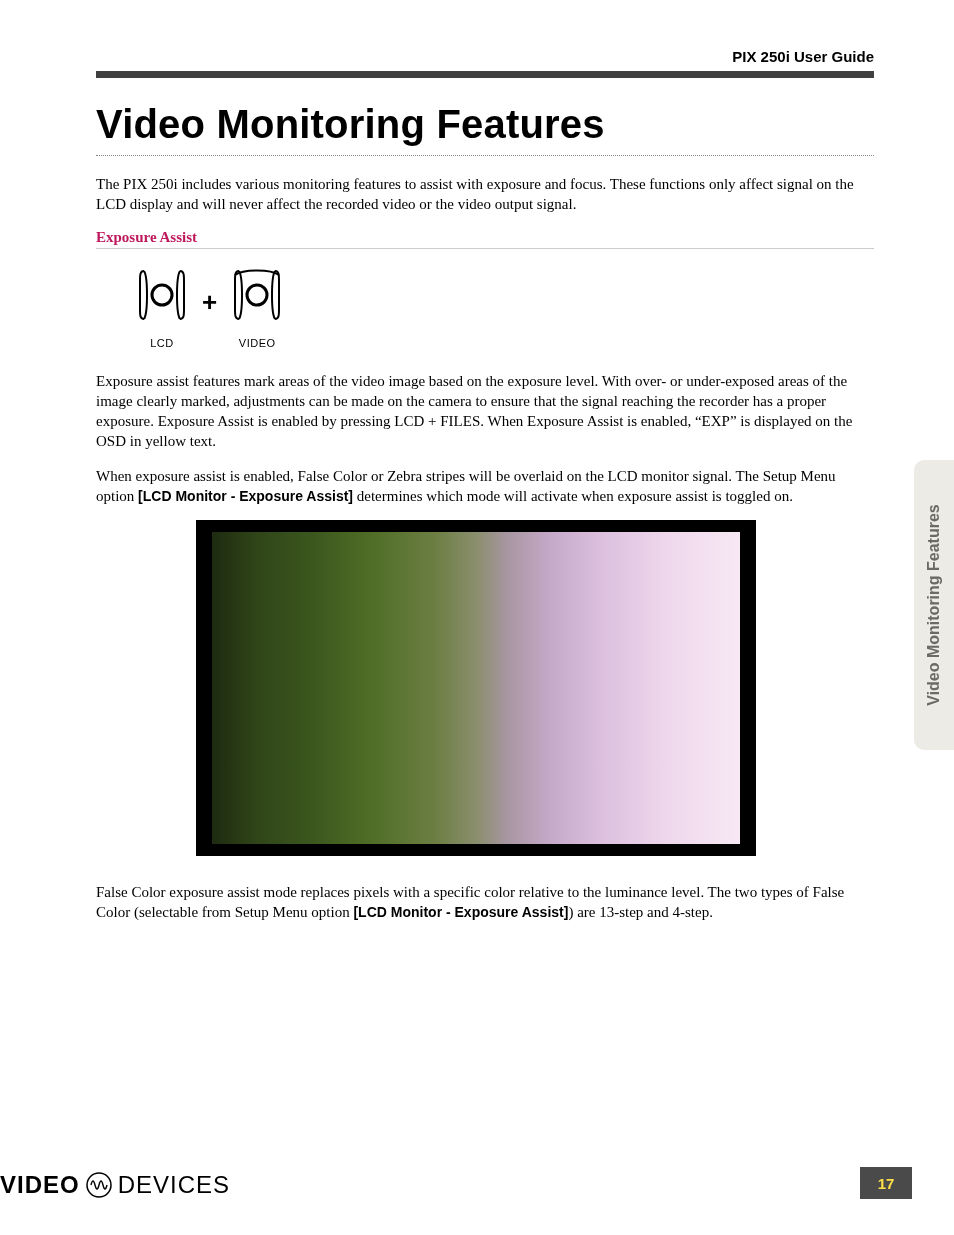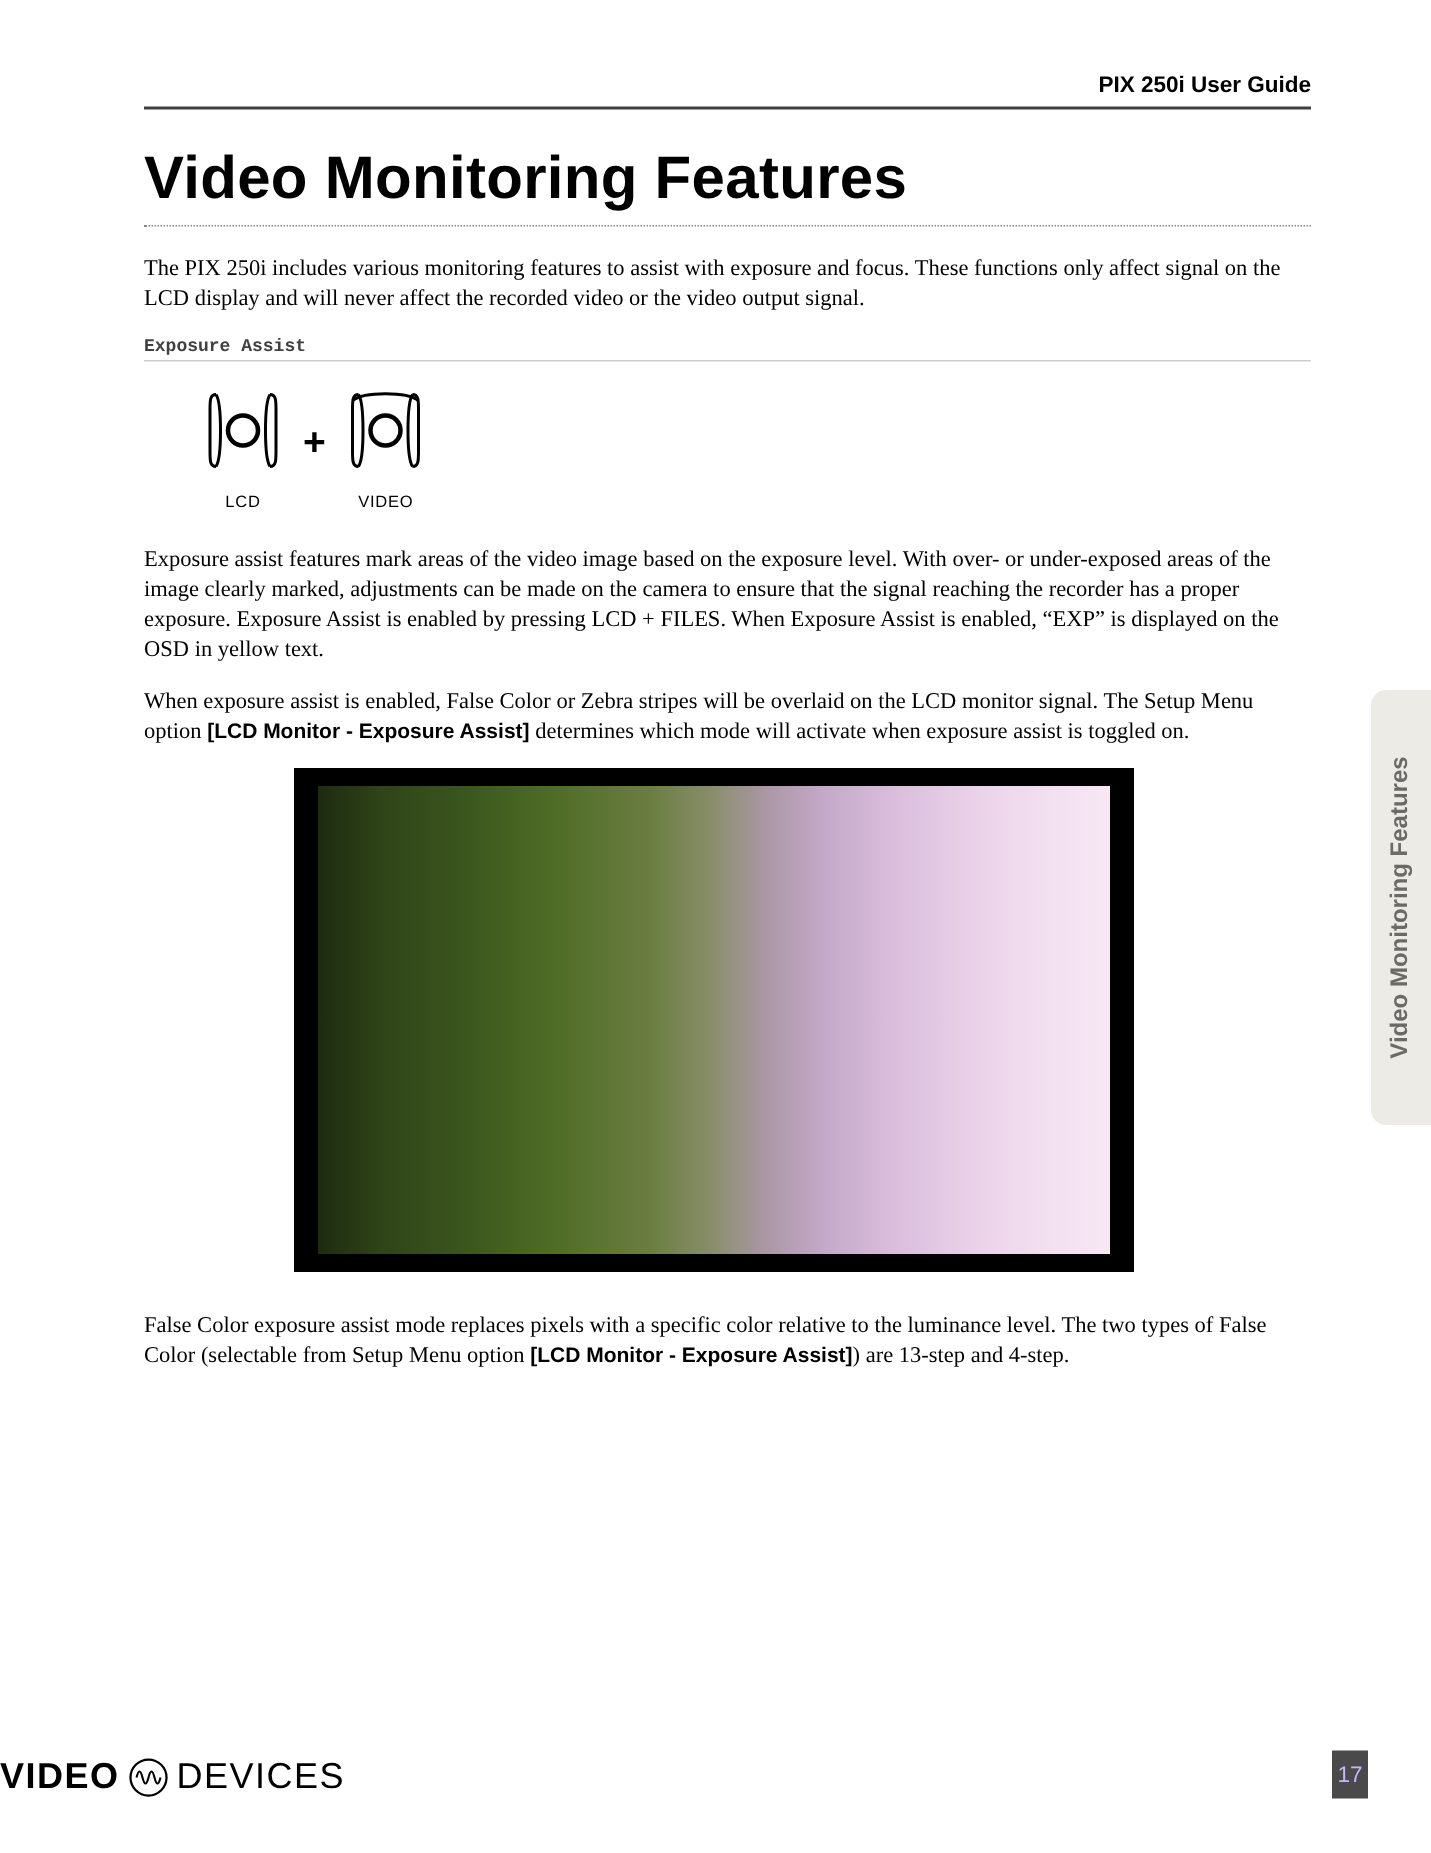--- a/index.html
+++ b/index.html
@@ -16,43 +16,43 @@
     padding: 48px 80px 0 96px;
     position: relative;
     height: 100%;
   }
   .header-guide {
     text-align: right;
     font-family: Arial, Helvetica, sans-serif;
     font-weight: 700;
     font-size: 15px;
     padding-bottom: 6px;
-    border-bottom: 2px solid #404040;
+    border-bottom: 7px solid #404040;
     margin-bottom: 24px;
   }
   h1.page-title {
     font-family: Arial, Helvetica, sans-serif;
     font-weight: 700;
     font-size: 40px;
     letter-spacing: 0.2px;
     border-bottom: 1px dotted #888;
     padding-bottom: 8px;
     margin-bottom: 18px;
   }
   .body-text {
     font-size: 15px;
     line-height: 1.35;
     margin-right: 0;
     margin-bottom: 14px;
   }
   h2.section {
-    font-family: Liberation Mono, monospace;
-    color: #404040;
-    font-weight: 700;
-    font-size: 12px;
+    font-family: Liberation Serif, serif;
+    color: #be185d;
+    font-weight: 700;
+    font-size: 15px;
     border-bottom: 1px solid #ccc;
     padding-bottom: 2px;
     margin: 8px 0 18px 0;
   }
   .icon-row {
     display: flex;
     align-items: center;
     gap: 14px;
     margin: 10px 0 22px 40px;
   }
@@ -134,26 +134,26 @@
     align-items: center;
     gap: 4px;
   }
   .brand .v { font-weight: 900; }
   .brand .d { font-weight: 400; }
   .brand svg { margin: 0 2px; }
   .page-num-box {
     position: absolute;
     right: 42px;
     bottom: 36px;
-    width: 24px;
+    width: 52px;
     height: 32px;
     background: #4a4a4a;
-    color: #c4b5fd;
-    font-family: Arial, Helvetica, sans-serif;
-    font-weight: 400;
+    color: #fde047;
+    font-family: Arial, Helvetica, sans-serif;
+    font-weight: 700;
     font-size: 15px;
     display: flex;
     align-items: center;
     justify-content: center;
   }
 </style>
 </head>
 <body>
 
 <div class="page">

